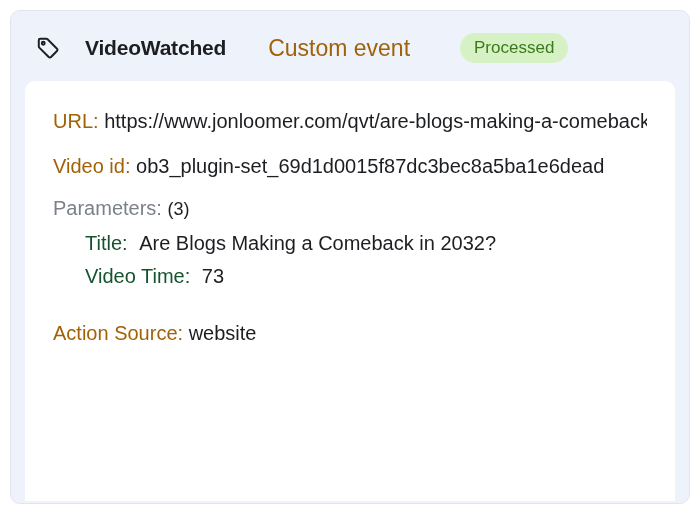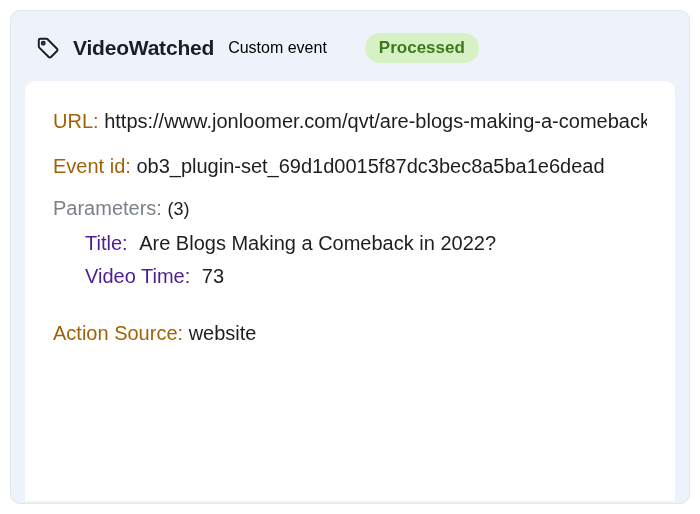--- a/index.html
+++ b/index.html
@@ -17,43 +17,43 @@
     margin: 10px;
     padding: 0;
     width: 680px;
     height: 494px;
     overflow: hidden;
   }
   .panel-header {
     display: flex;
     align-items: center;
     padding: 22px 24px 18px 24px;
-    gap: 12px;
+    gap: 24px;
   }
   .tag-icon {
     width: 26px;
     height: 26px;
     flex-shrink: 0;
   }
   .event-name {
     font-size: 21px;
     font-weight: 700;
     color: #1c1e21;
     letter-spacing: -0.2px;
   }
   .event-type {
-    font-size: 16px;
+    font-size: 23px;
     font-weight: 400;
-    color: #000000;
-    margin-left: 2px;
+    color: #a16207;
+    margin-left: 18px;
   }
   .status-badge {
     background: #d6f2c4;
     color: #3b7a1a;
-    font-weight: 700;
+    font-weight: 400;
     font-size: 17px;
     padding: 5px 14px;
     border-radius: 16px;
     margin-left: 26px;
   }
   .panel-body {
     background: #ffffff;
     border-radius: 10px 10px 0 0;
     margin: 0 14px;
     padding: 26px 28px 30px 28px;
@@ -83,21 +83,21 @@
   .params-count {
     color: #1c1e21;
     font-size: 18px;
   }
   .param-row {
     font-size: 20px;
     margin-left: 32px;
     margin-bottom: 10px;
   }
   .param-label {
-    color: #4c1d95;
+    color: #14532d;
     margin-top: 32px;
   }
   .param-value {
     color: #1c1e21;
     margin-left: 6px;
   }
   .section-gap {
     margin-top: 31px;
   }
 </style>
@@ -118,32 +118,32 @@
   </div>
 
   <div class="panel-body">
 
     <div class="row">
       <span class="label">URL:</span>
       <span class="value">https://www.jonloomer.com/qvt/are-blogs-making-a-comeback-in-2024</span>
     </div>
 
     <div class="row">
-      <span class="label">Event id:</span>
+      <span class="label">Video id:</span>
       <span class="value">ob3_plugin-set_69d1d0015f87dc3bec8a5ba1e6dead</span>
     </div>
 
     <div class="params-header">
       <span>Parameters:</span>
       <span class="params-count">(3)</span>
     </div>
 
     <div class="param-row">
       <span class="param-label">Title:</span>
-      <span class="param-value">Are Blogs Making a Comeback in 2022?</span>
+      <span class="param-value">Are Blogs Making a Comeback in 2032?</span>
     </div>
     <div class="param-row">
       <span class="param-label">Video Time:</span>
       <span class="param-value">73</span>
     </div>
 
     <div class="row section-gap">
       <span class="label">Action Source:</span>
       <span class="value">website</span>
     </div>

